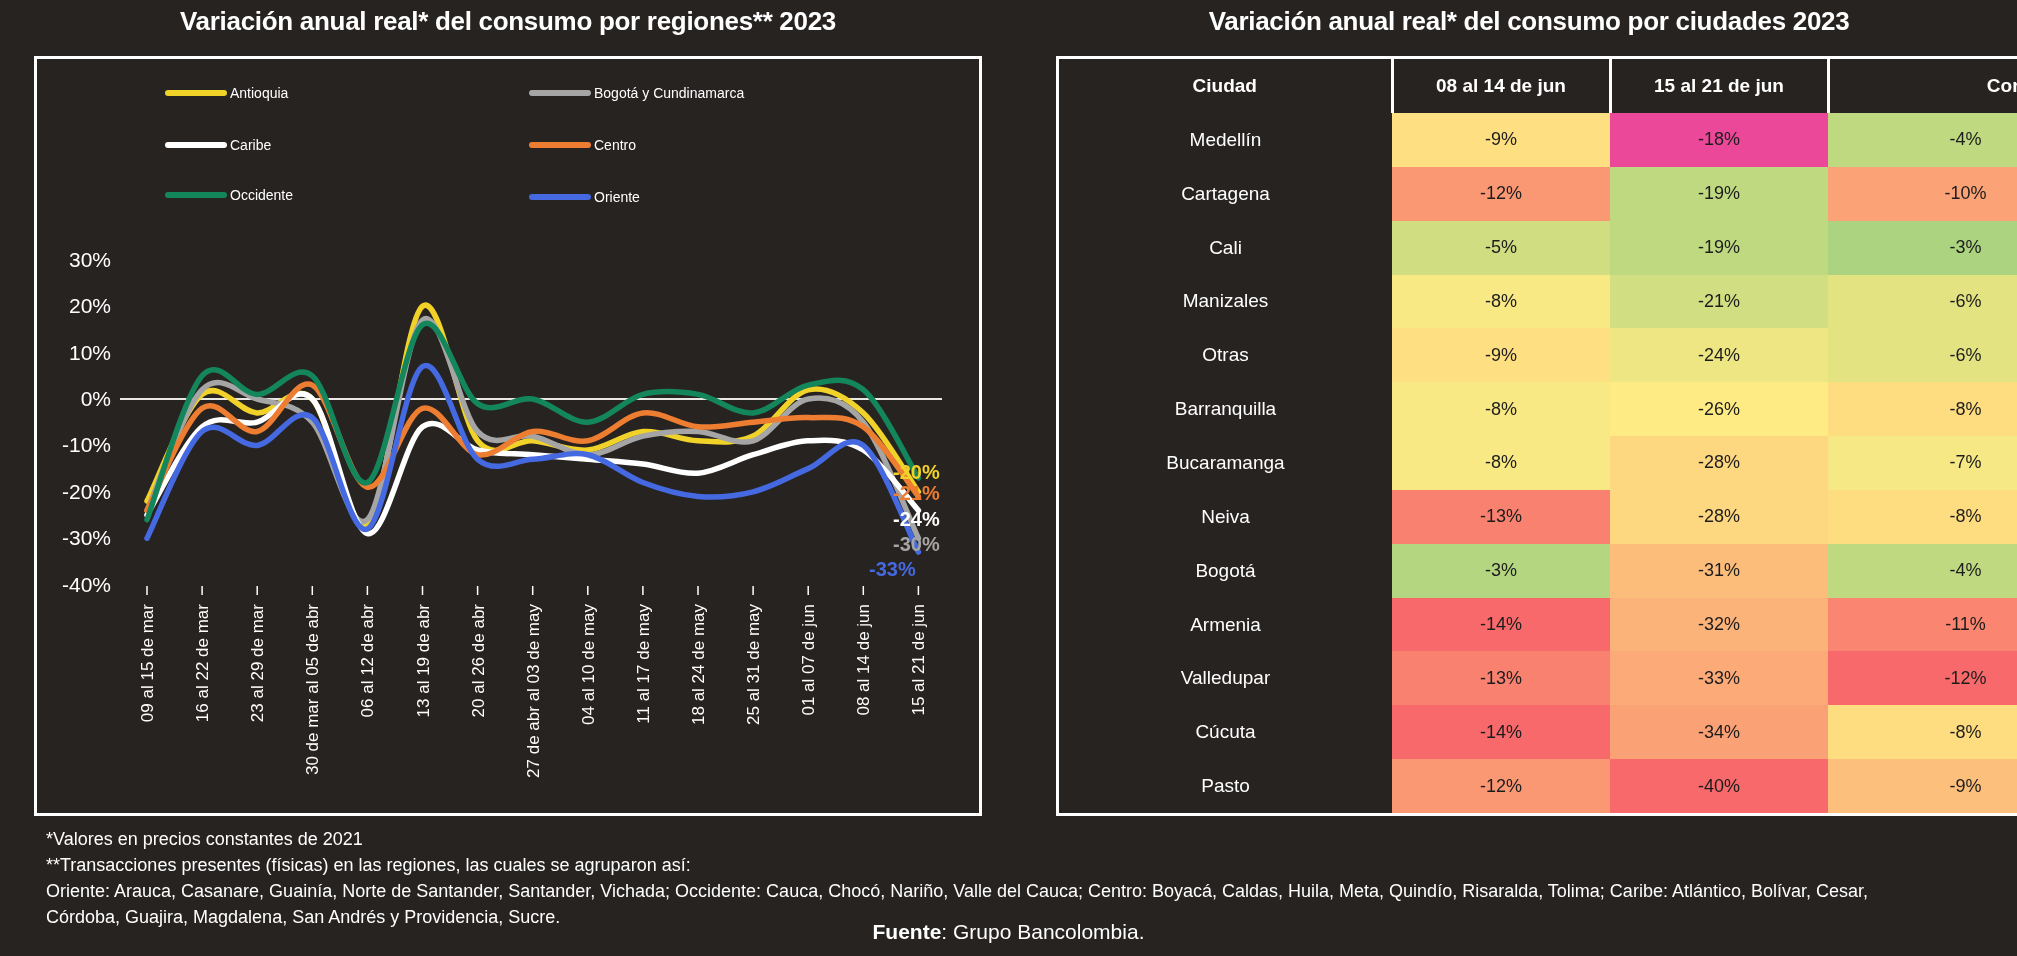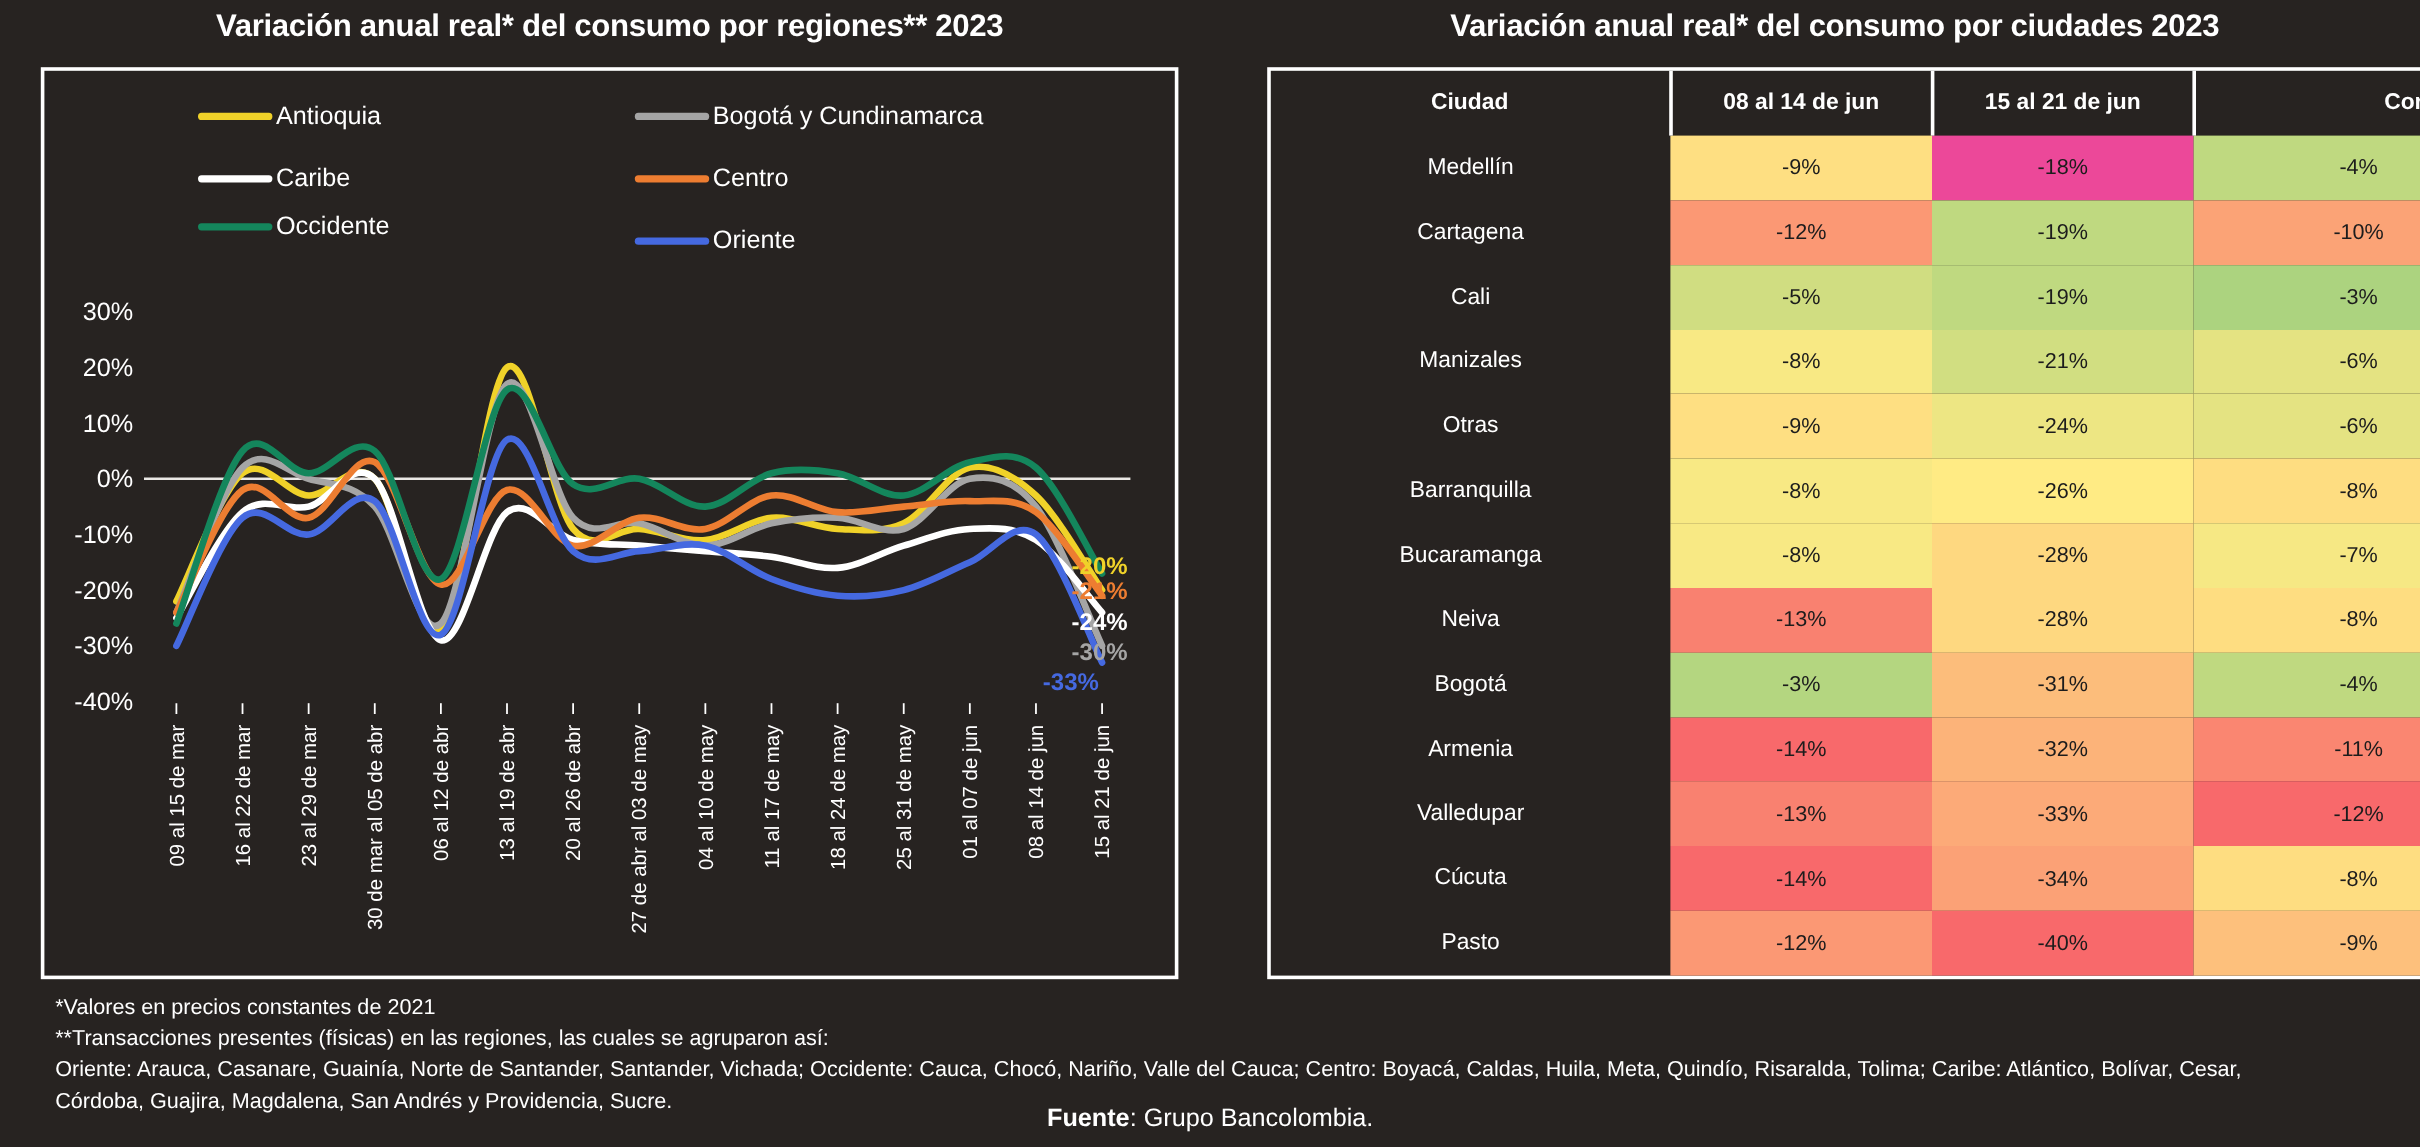--- a/index.html
+++ b/index.html
@@ -14,21 +14,21 @@
   }
   #left-title{left:34px;width:948px;}
   #right-title{left:1056px;width:946px;}
   .panel{
     position:absolute;top:56px;height:760px;border:3px solid #FFFFFF;
     box-sizing:border-box;background:#272321;
   }
   #chart-panel{left:34px;width:948px;}
   #table-panel{left:1056px;width:1050px;}
   #chart-svg{position:absolute;left:0;top:0;}
-  .legend-item{position:absolute;display:flex;align-items:center;color:#FFFFFF;font-size:21px;}
+  .legend-item{position:absolute;display:flex;align-items:center;color:#FFFFFF;font-size:14px;}
   .legend-swatch{width:62px;height:6px;border-radius:3px;margin-right:3px;flex:0 0 auto;}
   .end-label{position:absolute;font-weight:bold;font-size:20px;line-height:22px;}
   
   #city-table{width:100%;height:100%;border-collapse:collapse;table-layout:fixed;}
   #city-table thead tr{height:54px;}
   #city-table tbody tr{height:43.7px;}
   #city-table th{
     color:#FFFFFF;font-size:19px;font-weight:bold;text-align:center;
     border-right:3px solid #FFFFFF;padding:0;
   }
@@ -110,21 +110,21 @@
         <span>Bogotá y Cundinamarca</span>
       </div>
       <div class="legend-item" style="left: 128px; top: 78px;">
         <span class="legend-swatch" style="background: rgb(255, 255, 255);"></span>
         <span>Caribe</span>
       </div>
       <div class="legend-item" style="left: 492px; top: 78px;">
         <span class="legend-swatch" style="background: rgb(237, 125, 49);"></span>
         <span>Centro</span>
       </div>
-      <div class="legend-item" style="left: 128px; top: 118px;">
+      <div class="legend-item" style="left: 128px; top: 128px;">
         <span class="legend-swatch" style="background: rgb(20, 134, 92);"></span>
         <span>Occidente</span>
       </div>
       <div class="legend-item" style="left: 492px; top: 130px;">
         <span class="legend-swatch" style="background: rgb(69, 105, 224);"></span>
         <span>Oriente</span>
       </div>
     </div>
   <div id="end-labels">
       <div class="end-label" style="left: 856px; top: 402px; color: rgb(240, 210, 41);">-20%</div>

